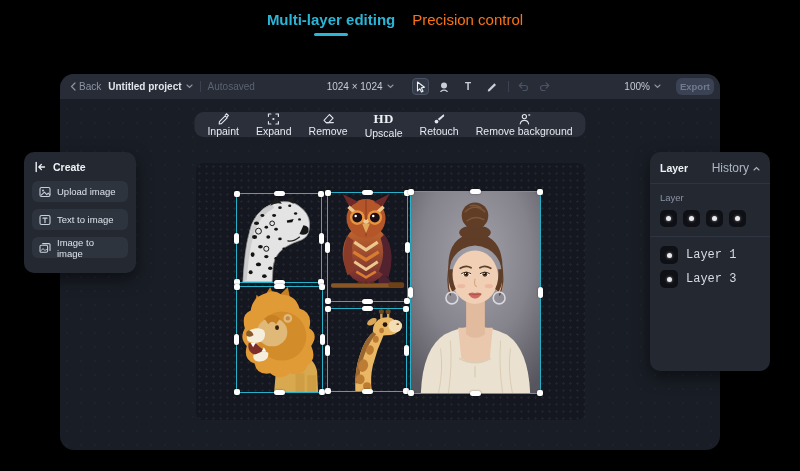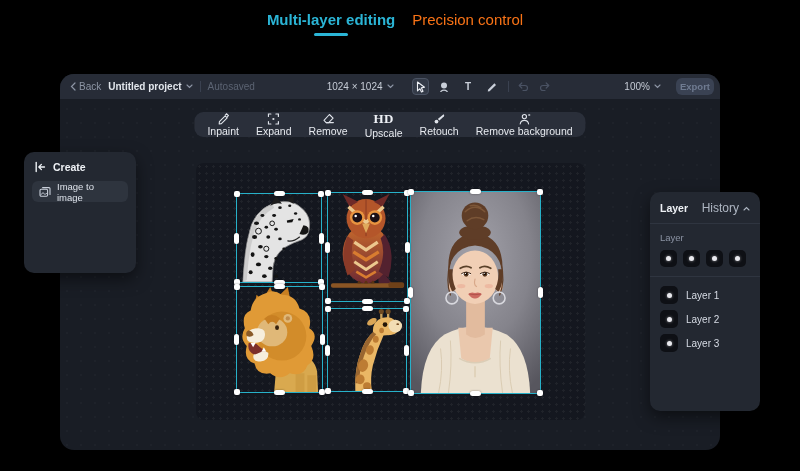--- a/index.html
+++ b/index.html
@@ -61,36 +61,36 @@
   
   .lpanel{position:absolute;left:24px;top:152px;width:112px;height:121px;background:#232831;
     border-radius:10px;box-shadow:0 6px 16px rgba(0,0,0,.5);z-index:6;}
   .lpanel .hd{display:flex;align-items:center;gap:7px;padding:9px 10px 8px;font-size:10.5px;
     font-weight:700;color:#eef1f5;}
   .lbtn{margin:0 8px 7px;height:21px;background:#2e343e;border-radius:6px;display:flex;
     align-items:center;gap:6px;padding:0 7px;font-size:9.5px;color:#dde2ea;cursor:pointer;}
   .lbtn svg{color:#c9cfda;flex:none;}
 
   
-  .rpanel{position:absolute;left:650px;top:152px;width:110px;height:219px;background:#232831;
-    border-radius:10px;box-shadow:0 6px 16px rgba(0,0,0,.5);z-index:6;margin-top:40px;}
+  .rpanel{position:absolute;left:650px;top:152px;width:120px;height:219px;background:#232831;
+    border-radius:10px;box-shadow:0 6px 16px rgba(0,0,0,.5);z-index:6;}
   .rpanel .hd{display:flex;justify-content:space-between;align-items:center;padding:9px 10px 8px;}
   .rpanel .t1{font-size:10.5px;font-weight:700;color:#eef1f5;}
   .rpanel .t2{font-size:12px;color:#aeb6c2;display:flex;align-items:center;gap:4px;cursor:pointer;}
   .divider{height:1px;background:#2f3540;}
   .sec{padding:8px 10px 9px;}
   .sec-label{font-size:9.5px;color:#8b93a3;margin-bottom:7px;}
   .thumbs{display:flex;gap:6px;}
   .thumb{width:17px;height:17px;background:#0e1015;border-radius:5px;position:relative;cursor:pointer;}
   .thumb::after{content:"";position:absolute;left:50%;top:50%;width:5px;height:5px;margin:-2.5px 0 0 -2.5px;
     border-radius:50%;background:#e9e9ee;box-shadow:0 0 3px rgba(255,255,255,.55);}
   .layers{padding:9px 10px;display:flex;flex-direction:column;gap:6px;}
   .lrow{display:flex;align-items:center;gap:8px;cursor:pointer;}
   .lrow .thumb{width:18px;height:18px;}
-  .lrow .lbl{font-size:10px;color:#d7dce5;}
+  .lrow .lbl{font-size:12px;color:#d7dce5;font-family:Liberation Mono, monospace;}
 </style>
 </head>
 <body>
 
 <div class="stage">
 
   <div class="tabs">
     <div class="tab active">
       <span>Multi-layer editing</span>
       <div class="underline"></div>
@@ -428,20 +428,35 @@
   <div class="lpanel">
     <div class="hd">
       <svg width="12" height="12" viewBox="0 0 12 12">
           <path d="M2.2 1.5 V10.5" stroke="#eef1f5" stroke-width="1.4" stroke-linecap="round"></path>
           <path d="M10.5 6 H5 M7.4 3.4 L4.8 6 L7.4 8.6" stroke="#eef1f5" stroke-width="1.3" fill="none" stroke-linecap="round" stroke-linejoin="round"></path>
         </svg>
       <span>Create</span>
     </div>
     <div class="lbtn">
       <svg width="12" height="12" viewBox="0 0 12 12">
+          <rect x="1" y="1.5" width="10" height="9" rx="1.5" fill="none" stroke="currentColor" stroke-width="1.1"></rect>
+          <circle cx="4" cy="4.6" r="1" fill="currentColor"></circle>
+          <path d="M2 9.4 L5.4 6.2 L7.8 8.6 L9.2 7.2 L11 9" fill="none" stroke="currentColor" stroke-width="1.1" stroke-linejoin="round"></path>
+        </svg>
+      <span>Upload image</span>
+    </div>
+    <div class="lbtn">
+      <svg width="12" height="12" viewBox="0 0 12 12">
+          <rect x="1" y="1.5" width="10" height="9" rx="1.5" fill="none" stroke="currentColor" stroke-width="1.1"></rect>
+          <path d="M4 4.2 H8 M6 4.2 V8.6" stroke="currentColor" stroke-width="1.2" stroke-linecap="round"></path>
+        </svg>
+      <span>Text to image</span>
+    </div>
+    <div class="lbtn">
+      <svg width="12" height="12" viewBox="0 0 12 12">
           <rect x="1" y="3.2" width="7.6" height="7" rx="1.2" fill="none" stroke="currentColor" stroke-width="1.1"></rect>
           <path d="M3.6 1.6 H10 Q11 1.6 11 2.6 V8.4" fill="none" stroke="currentColor" stroke-width="1.1" stroke-linecap="round"></path>
           <path d="M1.8 8.8 L4 6.6 L6 8.6 L7.4 7.2 L8.4 8.2" fill="none" stroke="currentColor" stroke-width="1" stroke-linejoin="round"></path>
         </svg>
       <span>Image to image</span>
     </div>
   </div>
 
   <div class="rpanel">
     <div class="hd">
@@ -464,22 +479,18 @@
       </div>
     </div>
     <div class="divider"></div>
     <div class="layers">
       <div class="lrow">
         <div class="thumb"></div>
         <span class="lbl">Layer 1</span>
       </div>
       <div class="lrow">
         <div class="thumb"></div>
-        <span class="lbl">Layer 2</span>
-      </div>
-      <div class="lrow">
-        <div class="thumb"></div>
         <span class="lbl">Layer 3</span>
       </div>
     </div>
   </div>
 
 </div>
 
 </body></html>

